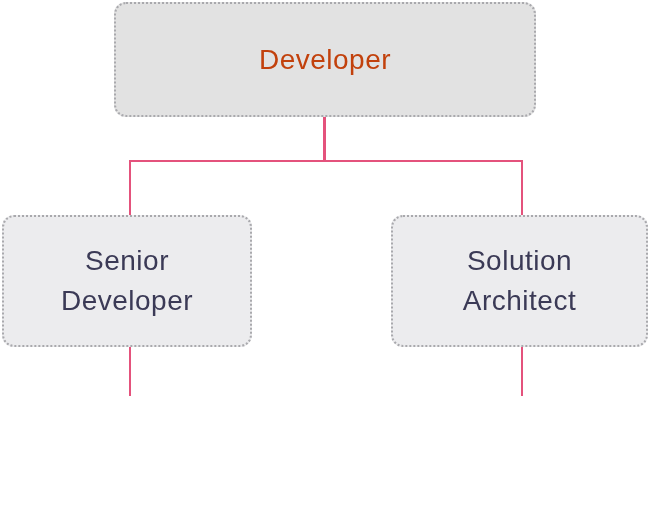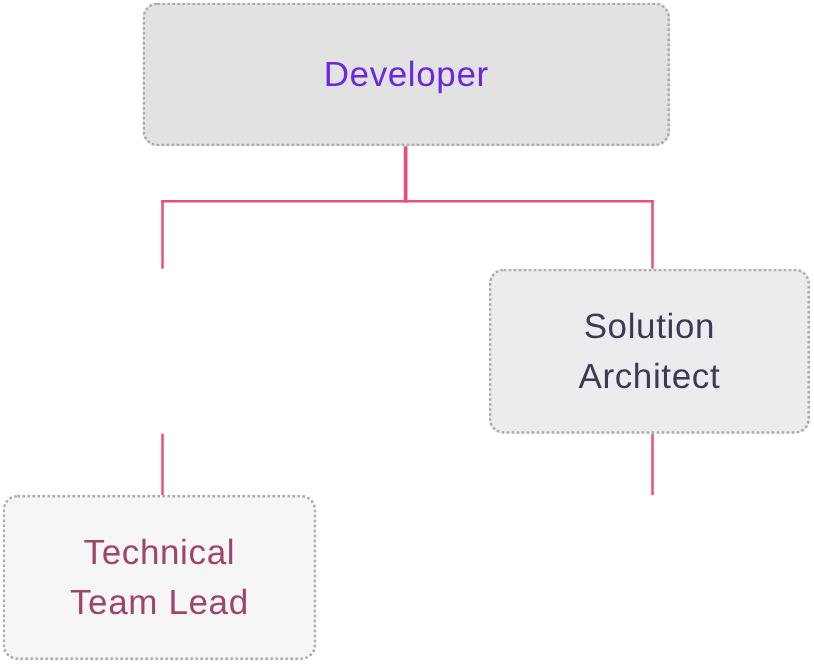--- a/index.html
+++ b/index.html
@@ -21,21 +21,21 @@
     border: 2px dotted #a9a9ad;
     border-radius: 12px;
     display: flex;
     align-items: center;
     justify-content: center;
     text-align: center;
     font-size: 28px;
     line-height: 40px;
     letter-spacing: 0.5px;
   }
-  .level1 { background: #e2e2e2; color: #6d28d9; }
+  .level1 { background: #e2e2e2; color: #c2410c; }
   .level2 { background: #ececee; color: #3b3a56; }
   .level3 { background: #f7f6f7; color: #9e456c; }
 
   .node-developer          { left: 114px; top: 2px;   width: 422px; height: 115px; }
   .node-senior-developer   { left: 2px;   top: 215px; width: 250px; height: 132px; padding: 0 24px; }
   .node-solution-architect { left: 391px; top: 215px; width: 257px; height: 132px; padding: 0 24px; }
   .node-technical-team-lead{ left: 2px;   top: 396px; width: 251px; height: 132px; padding: 0 24px; }
   .node-engineering-manager{ left: 391px; top: 396px; width: 257px; height: 132px; padding: 0 24px; }
 
   .edge {
@@ -56,19 +56,19 @@
 
   <div class="edge edge-stem"></div>
   <div class="edge edge-crossbar"></div>
   <div class="edge edge-left-drop"></div>
   <div class="edge edge-right-drop"></div>
   <div class="edge edge-left-link2"></div>
   <div class="edge edge-right-link2"></div>
 
   <div class="node level1 node-developer">Developer</div>
 
+  <div class="node level2 node-senior-developer">Senior Developer</div>
 
   <div class="node level2 node-solution-architect">Solution Architect</div>
 
-  <div class="node level3 node-technical-team-lead">Technical Team Lead</div>
 
 
 </div>
 
 </body></html>

